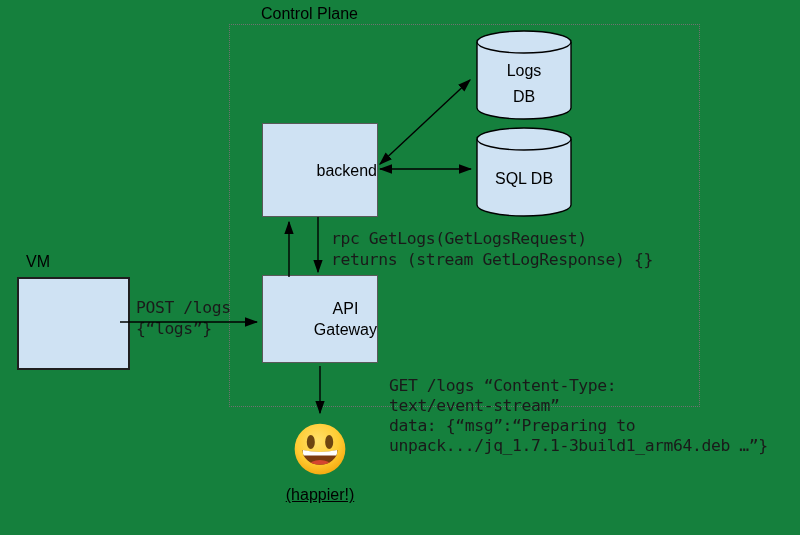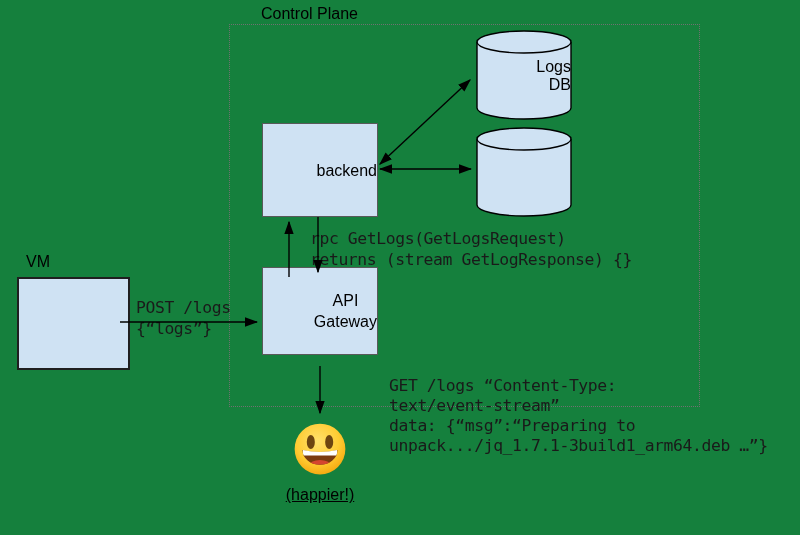--- a/index.html
+++ b/index.html
@@ -14,35 +14,35 @@
   }
   .lbl { position:absolute; font-size:16px; line-height:19px; white-space:pre-line; }
   .cp-label  { left:261px; top:4px; }
   .vm-label  { left:26px;  top:252px; }
   .node {
     position:absolute; background:#cfe2f3; border:1.5px solid #595959;
     box-sizing:border-box; display:flex; align-items:center; justify-content:flex-end;
     text-align:center; font-size:16px; line-height:21px; white-space:pre-line;
   }
   .backend { left:262px; top:123px; width:116px; height:94px; }
-  .apigw   { left:262px; top:267px; width:116px; height:88px; }
+  .apigw   { left:262px; top:275px; width:116px; height:88px; }
   .vm-box  { left:17px;  top:277px; width:113px; height:93px; border:2px solid #1f1f1f; }
   .daemon  { left:25px;  top:285px; width:95px;  height:73px; border:1.2px solid #4a4a4a; }
   .cyl-label {
-    position:absolute; left:477px; width:94px; text-align:right;
-    font-size:16px; line-height:18px; white-space:pre-line;
+    position:absolute; left:477px; width:94px; text-align:center;
+    font-size:16px; line-height:26px; white-space:pre-line;
   }
   .logs-db-label { top:58px; }
   .sql-db-label  { top:166px; }
   .mono {
     position:absolute; font-family:"DejaVu Sans Mono", monospace;
     font-size:16.4px; color:#1a1a1a; white-space:pre-line; letter-spacing:-0.4px;
   }
   .post-text { left:136px; top:297px; line-height:21px; }
-  .rpc-text  { left:310px; top:228px; line-height:21px; }
+  .rpc-text  { left:331px; top:228px; line-height:21px; }
   .get-text  { left:389px; top:376px; line-height:20px; }
   .emoji-wrap { position:absolute; left:292px; top:421px; width:56px; height:56px; }
   .happier { left:276px; top:486px; width:88px; text-align:center; position:absolute; font-size:16px;text-decoration:underline; }
   svg.overlay { position:absolute; left:0; top:0; pointer-events:none; }
 </style>
 </head>
 <body>
 
 <div class="canvas">
 
@@ -64,20 +64,21 @@
   <div class="lbl vm-label">VM</div>
   <div class="node backend">
     <span>backend</span>
   </div>
   <div class="node apigw">
     <span>API
 Gateway</span>
   </div>
   <div class="cyl-label logs-db-label">Logs
 DB</div>
+  <div class="cyl-label sql-db-label">SQL DB</div>
 
   <div class="mono post-text">POST /logs
 {“logs”}</div>
   <div class="mono rpc-text">rpc GetLogs(GetLogsRequest)
 returns (stream GetLogResponse) {}</div>
   <div class="mono get-text">GET /logs “Content-Type:
 text/event-stream”
 data: {“msg”:“Preparing to
 unpack.../jq_1.7.1-3build1_arm64.deb …”}</div>
 

